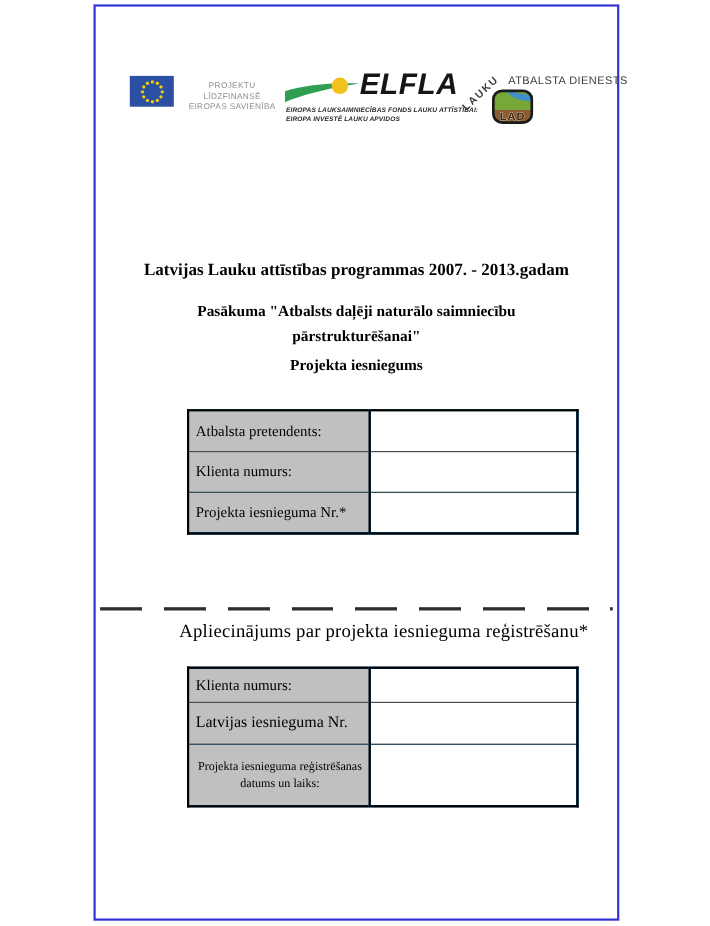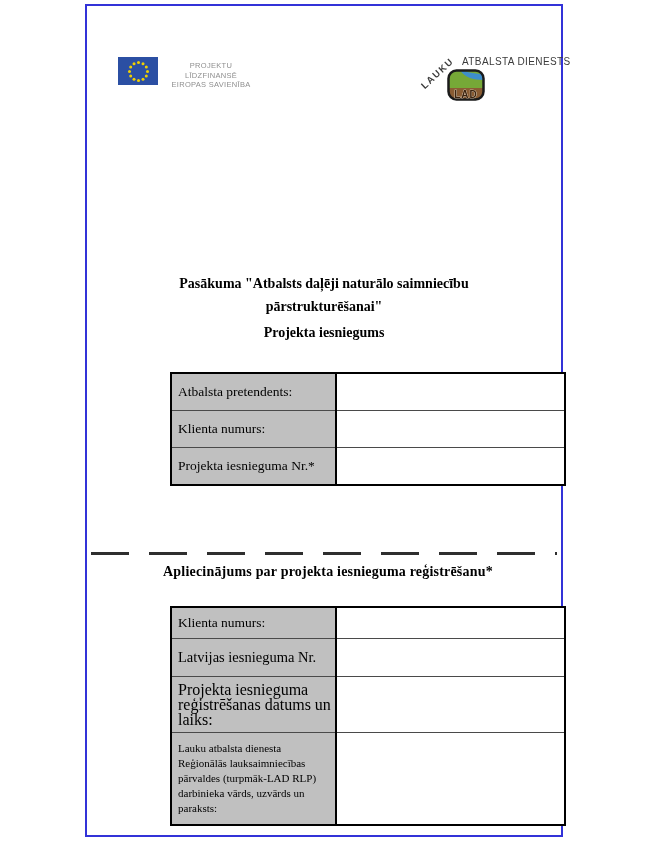--- a/index.html
+++ b/index.html
@@ -5,21 +5,21 @@
   html,body{margin:0;padding:0;}
   body{
     width:645px;height:842px;background:#ffffff;position:relative;
     font-family:"Liberation Serif", serif;color:#000;overflow:hidden;
   }
   .page{
     position:absolute;left:85px;top:4px;width:474px;height:829px;
     border:2px solid #3232d8;background:#fff;
   }
   
-  .logoband{position:absolute;left:0;top:0;width:100%;height:110px;padding-left:14px;}
+  .logoband{position:absolute;left:0;top:12px;width:100%;height:110px;padding-left:14px;}
   .eu-flag{
     position:absolute;left:31px;top:51px;width:40px;height:28px;
     background:#2b4fa3;
   }
   .eu-stars{
     position:absolute;left:18.5px;top:12.5px;width:3px;height:3px;border-radius:50%;
     background:transparent;
     box-shadow:
       0 -9px 0 #f0d000, 4.5px -7.8px 0 #f0d000, 7.8px -4.5px 0 #f0d000,
       9px 0 0 #f0d000, 7.8px 4.5px 0 #f0d000, 4.5px 7.8px 0 #f0d000,
@@ -68,63 +68,74 @@
     position:absolute;left:0;top:266px;width:100%;text-align:center;
     font-weight:bold;font-size:14px;line-height:23px;
   }
   .doctype{
     position:absolute;left:0;top:319px;width:100%;text-align:center;
     font-weight:bold;font-size:14px;
   }
   
   table.formtbl{
     position:absolute;left:83px;border-collapse:collapse;table-layout:fixed;
-    width:396px;background:#0369a1;
+    width:356px;background:#0369a1;
   }
   table.formtbl{border:2px solid #000;}
   table.formtbl td{border:1px solid #4a4a4a;overflow:hidden;}
   table.formtbl td.lbl{
     width:153px;background:#c0c0c0;padding:2px 4px 2px 6px;
     border-right:2px solid #000;vertical-align:middle;
   }
   table.formtbl td.val{background:#fff;}
   #applicant-table{top:366px;}
   #applicant-table td{height:32px;font-size:13.5px;}
   #registration-table{top:600px;}
   #registration-table tr:nth-child(1) td{height:26px;font-size:13.5px;}
   #registration-table tr:nth-child(2) td{height:33px;font-size:14.5px;}
-  #registration-table tr:nth-child(3) td{height:51px;font-size:16px;line-height:15px;}
+  #registration-table tr:nth-child(3) td{height:51px;font-size:11px;line-height:15px;text-align:center;}
   #registration-table tr:nth-child(4) td{height:87px;font-size:11px;line-height:15px;}
   
   .dashline{
     position:absolute;left:4px;top:546px;width:466px;height:3px;
     background:repeating-linear-gradient(90deg,#2e2e2e 0,#2e2e2e 38px,transparent 38px,transparent 58px);
   }
   .reg-heading{
-    position:absolute;left:76px;top:558px;font-weight:bold;font-size:14px;letter-spacing:.2px;
+    position:absolute;left:76px;top:558px;font-weight:normal;font-size:17px;letter-spacing:.2px;
   }
   .reg-note{
     position:absolute;left:76px;top:582px;font-size:11.5px;
   }
 </style>
 </head>
 <body>
 
 <div class="page">
 
   <div class="logoband">
 
     <div class="eu-flag">
       <div class="eu-stars"></div>
     </div>
     <div class="eu-caption">
       <div>PROJEKTU LĪDZFINANSĒ</div>
       <div>EIROPAS SAVIENĪBA</div>
     </div>
 
+    <div class="elfla">
+      <svg class="elfla-swoosh" width="70" height="28" viewBox="0 0 70 28">
+        <path d="M0 14 C18 8.5 40 6 68 7 C46 10 16 17 0 24 Z" fill="#2f9e52"></path>
+        <circle cx="50" cy="9" r="7.5" fill="#f2c11e"></circle>
+      </svg>
+      <div class="elfla-word">ELFLA</div>
+      <div class="elfla-tag">
+        <div>EIROPAS LAUKSAIMNIECĪBAS FONDS LAUKU ATTĪSTĪBAI:</div>
+        <div>EIROPA INVESTĒ LAUKU APVIDOS</div>
+      </div>
+    </div>
 
     <div class="lad">
       <div class="lad-rotated">LAUKU</div>
       <div class="lad-caption">ATBALSTA DIENESTS</div>
       <svg class="lad-badge" width="38" height="32" viewBox="0 0 38 32">
         <defs>
             <clipPath id="ladclip">
               <rect x="1.5" y="1.5" width="35" height="29" rx="8"></rect>
             </clipPath>
           </defs>
@@ -133,20 +144,21 @@
           <path d="M13 1 C17 8 26 11 37 11 L37 5 C28 5 19 3 16 1 Z" fill="#3e8ecb"></path>
           <rect x="0" y="19" width="38" height="13" fill="#8a5c33"></rect>
         </g>
         <rect x="1.5" y="1.5" width="35" height="29" rx="8" fill="none" stroke="#1b1b1b" stroke-width="2.5"></rect>
         <text x="19" y="28.5" text-anchor="middle" font-family="Liberation Sans, sans-serif" font-size="10" font-weight="bold" letter-spacing="1" fill="#3d2410" stroke="#f2ead9" stroke-width="0.6" paint-order="stroke">LAD</text>
       </svg>
     </div>
   </div>
 
 
+  <div class="program">Latvijas Lauku attīstības programmas 2007. - 2013.gadam</div>
 
   <div class="measure">
     <div>Pasākuma "Atbalsts daļēji naturālo saimniecību</div>
     <div>pārstrukturēšanai"</div>
   </div>
 
   <div class="doctype">Projekta iesniegums</div>
 
   <table class="formtbl" id="applicant-table">
     <tbody>
@@ -176,20 +188,16 @@
         <td class="val"></td>
       </tr>
       <tr>
         <td class="lbl">Latvijas iesnieguma Nr.</td>
         <td class="val"></td>
       </tr>
       <tr>
         <td class="lbl">Projekta iesnieguma reģistrēšanas datums un laiks:</td>
         <td class="val"></td>
       </tr>
-      <tr>
-        <td class="lbl">Lauku atbalsta dienesta Reģionālās lauksaimniecības pārvaldes (turpmāk-LAD RLP) darbinieka vārds, uzvārds un paraksts:</td>
-        <td class="val"></td>
-      </tr>
     </tbody>
   </table>
 
 </div>
 
 </body></html>

